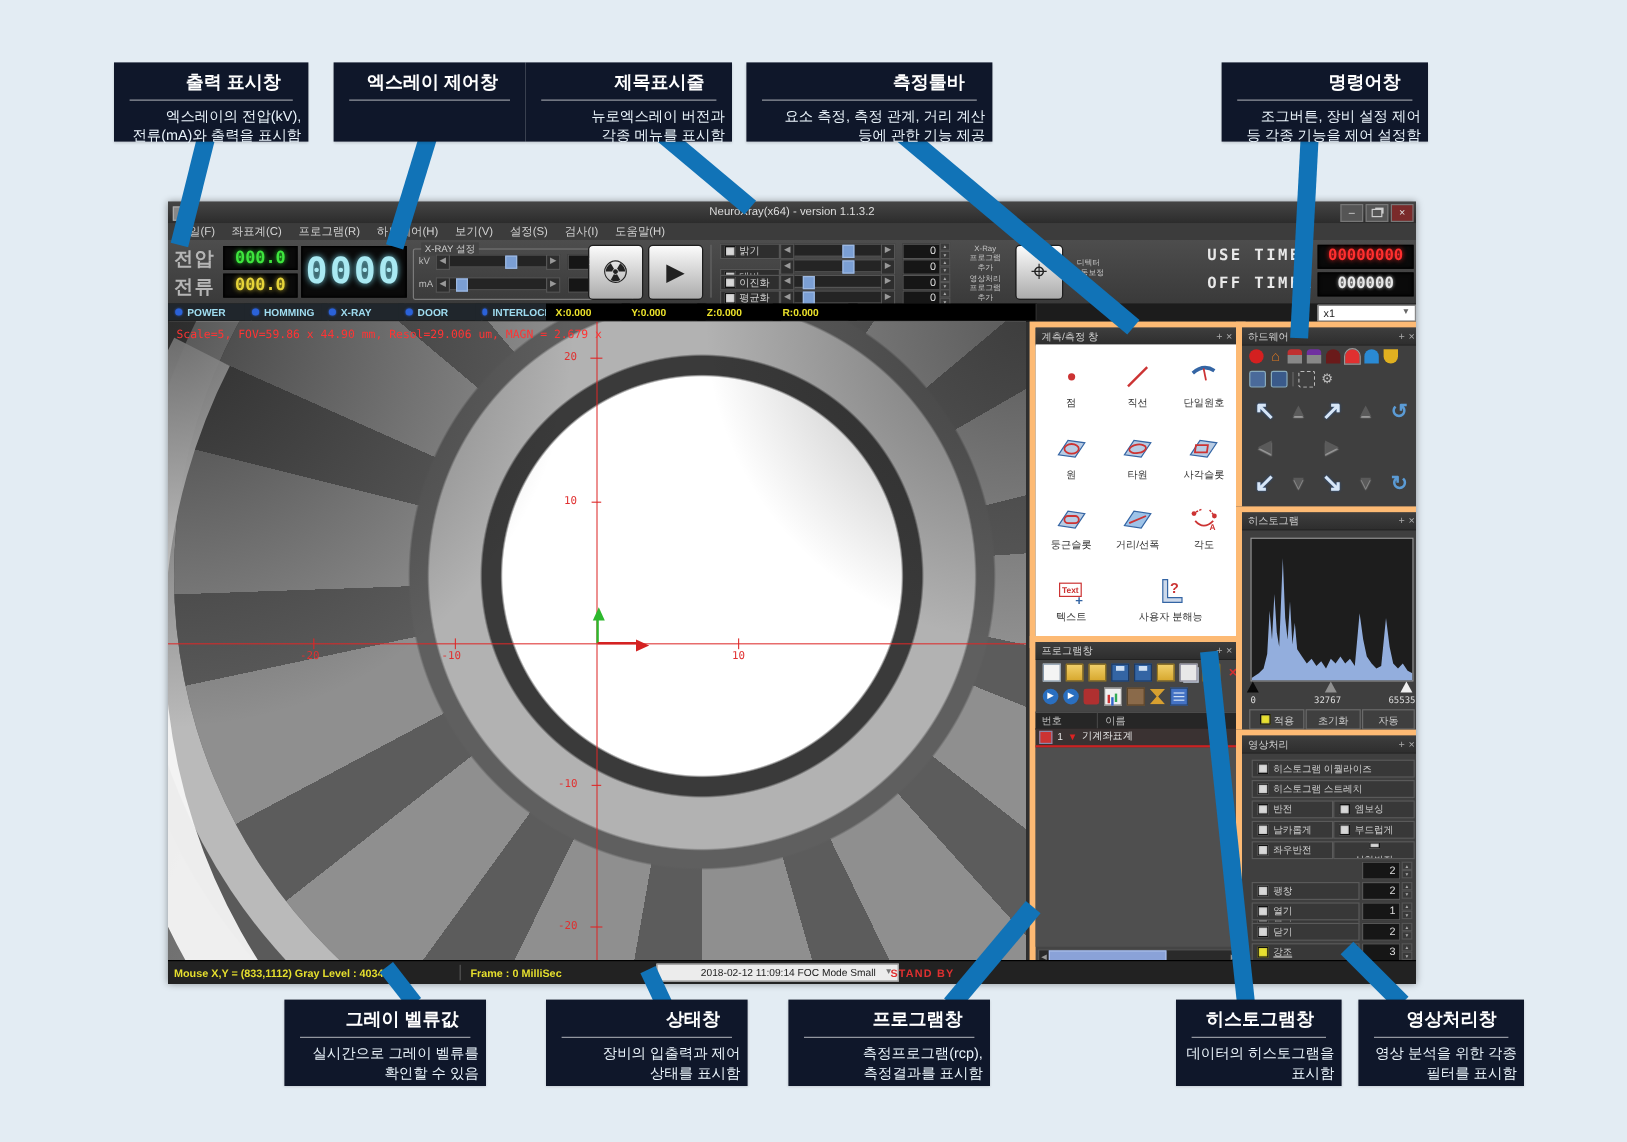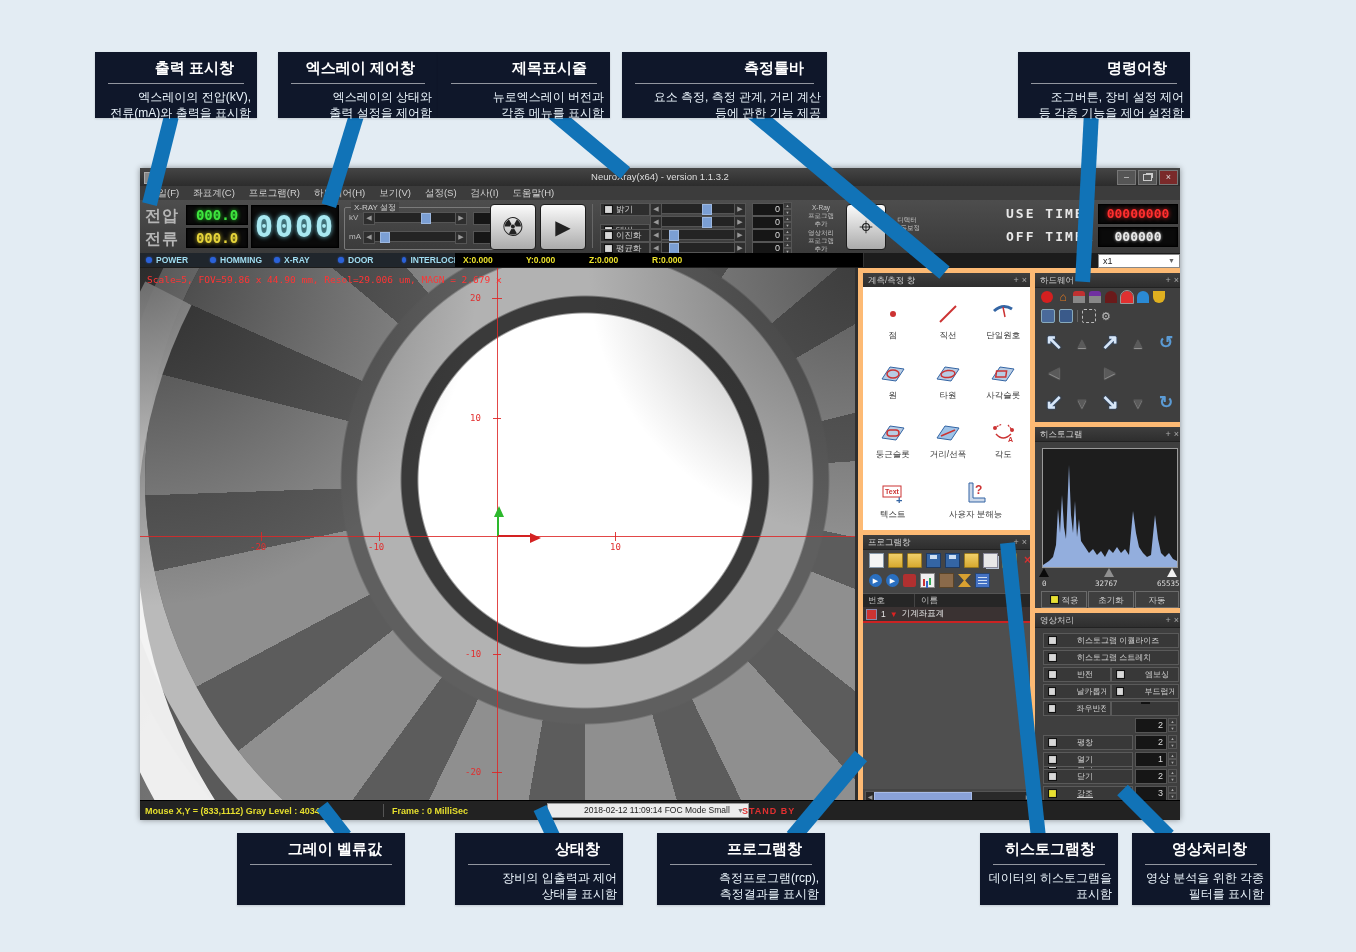--- a/index.html
+++ b/index.html
@@ -106,21 +106,21 @@
   .jog{position:absolute;display:grid;grid-template-columns:repeat(5,28px);grid-auto-rows:30px;justify-content:center;align-items:center;text-align:center;}
   .jog-diag{color:#d7e6f7;font-size:21px;font-weight:bold;text-shadow:0 0 2px #2a5a9a;}
   .jog-tri{color:#5a5a5a;font-size:15px;text-shadow:0 1px 1px #9a9a9a;}
   .jog-rot{color:#5b9bd5;font-size:17px;font-weight:bold;}
   
   .histbox{position:absolute;background:#1d1d1d;border:1px solid #9a9a9a;}
   .tri-up{position:absolute;width:0;height:0;border-left:5px solid transparent;border-right:5px solid transparent;}
   .hscale{position:absolute;color:#ddd;font-size:7.5px;font-family:"DejaVu Sans Mono",monospace;}
   .hbtn{position:absolute;background:#3f3f3f;border:1px solid #6a6a6a;color:#ccc;font-size:8.5px;text-align:center;line-height:14px;display:flex;align-items:center;justify-content:center;gap:3px;}
   
-  .iprow{position:absolute;display:flex;align-items:center;gap:20px;background:#383838;border:1px solid #5a5a5a;height:13px;padding:0 4px;}
+  .iprow{position:absolute;display:flex;align-items:center;gap:4px;background:#383838;border:1px solid #5a5a5a;height:13px;padding:0 4px;}
   .iplabel{font-size:8px;color:#cfcfcf;white-space:nowrap;overflow:hidden;}
   
   .statusbar{position:absolute;left:0;top:632px;width:100%;height:20px;background:#222;border-top:1px solid #000;}
   .sb-yellow{position:absolute;color:#e6df2e;font-size:9px;font-weight:bold;top:5px;}
   .sb-sep{position:absolute;top:3px;width:1px;height:13px;background:#555;}
   .sb-select{position:absolute;top:2px;background:#ececec;border:1px solid #999;color:#222;font-size:8.5px;line-height:13px;padding:0 4px;display:flex;justify-content:space-between;gap:4px;}
   .sb-standby{position:absolute;top:5px;color:#e03030;font-size:9px;font-weight:bold;letter-spacing:1px;}
 </style>
 </head>
 <body>
@@ -138,40 +138,40 @@
   <div class="tail" style="left:1000px;top:543px;width:15px;height:295px;transform:rotate(-6deg);"></div>
   <div class="tail" style="left:1115px;top:790px;width:15px;height:65px;transform:rotate(-45deg);"></div>
 
   <div class="co" style="left:95px;top:52px;width:162px;height:66px;">
     <div class="co-title">출력 표시창</div>
     <div class="co-desc">엑스레이의 전압(kV),
 전류(mA)와 출력을 표시함</div>
   </div>
   <div class="co" style="left:278px;top:52px;width:160px;height:66px;">
     <div class="co-title">엑스레이 제어창</div>
-    <div class="co-desc">엑스레이의 상태와
-출력 설정을 제어함</div>
   </div>
   <div class="co" style="left:438px;top:52px;width:172px;height:66px;">
     <div class="co-title">제목표시줄</div>
     <div class="co-desc">뉴로엑스레이 버전과
 각종 메뉴를 표시함</div>
   </div>
   <div class="co" style="left:1018px;top:52px;width:172px;height:66px;">
     <div class="co-title">명령어창</div>
     <div class="co-desc">조그버튼, 장비 설정 제어
 등 각종 기능을 제어 설정함</div>
   </div>
   <div class="co" style="left:622px;top:52px;width:205px;height:66px;">
     <div class="co-title">측정툴바</div>
     <div class="co-desc">요소 측정, 측정 관계, 거리 계산
 등에 관한 기능 제공</div>
   </div>
   <div class="co" style="left:237px;top:833px;width:168px;height:72px;">
     <div class="co-title">그레이 벨류값</div>
+    <div class="co-desc">실시간으로 그레이 벨류를
+확인할 수 있음</div>
   </div>
   <div class="co" style="left:455px;top:833px;width:168px;height:72px;">
     <div class="co-title">상태창</div>
     <div class="co-desc">장비의 입출력과 제어
 상태를 표시함</div>
   </div>
   <div class="co" style="left:657px;top:833px;width:168px;height:72px;">
     <div class="co-title">프로그램창</div>
     <div class="co-desc">측정프로그램(rcp),
 측정결과를 표시함</div>

